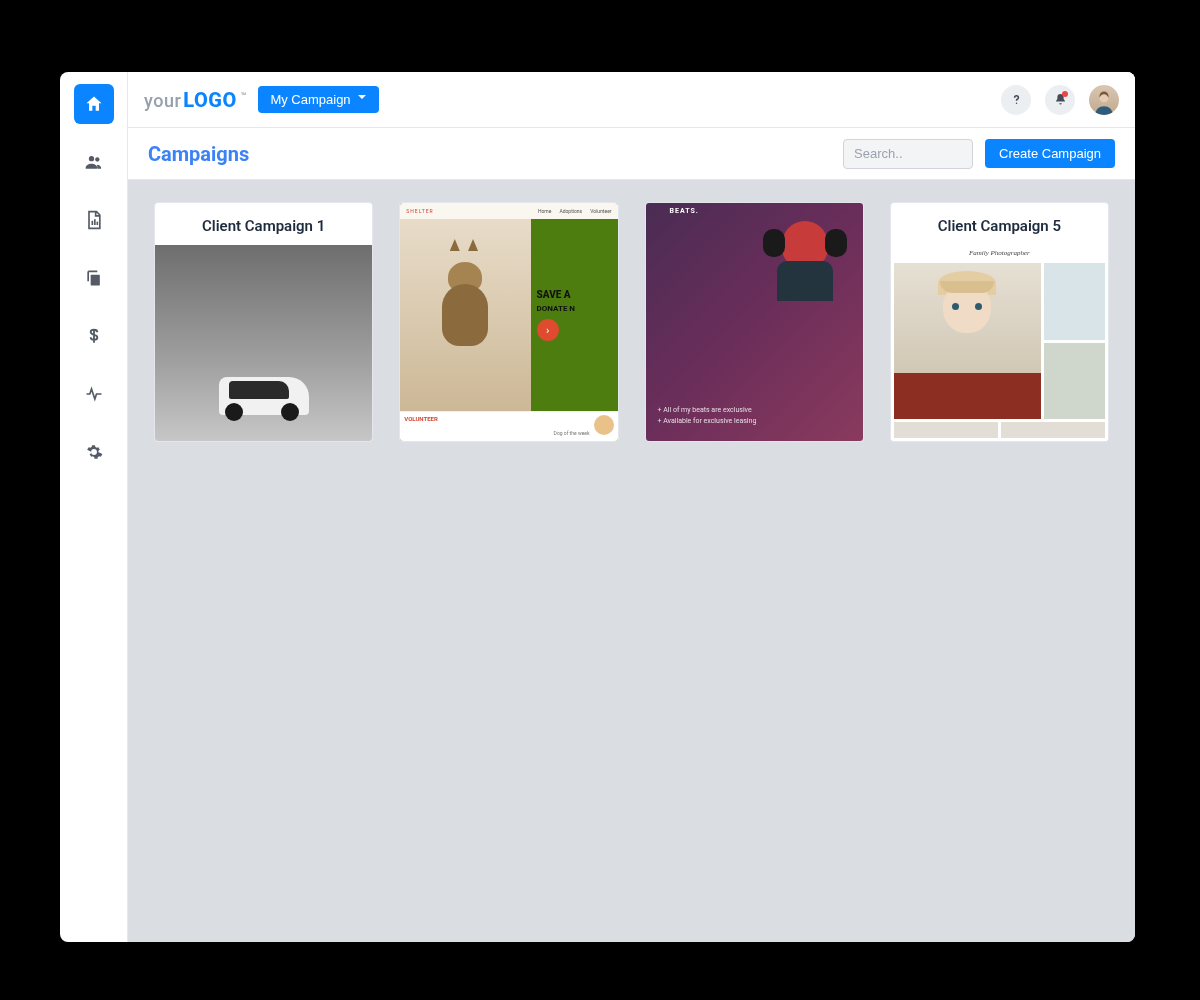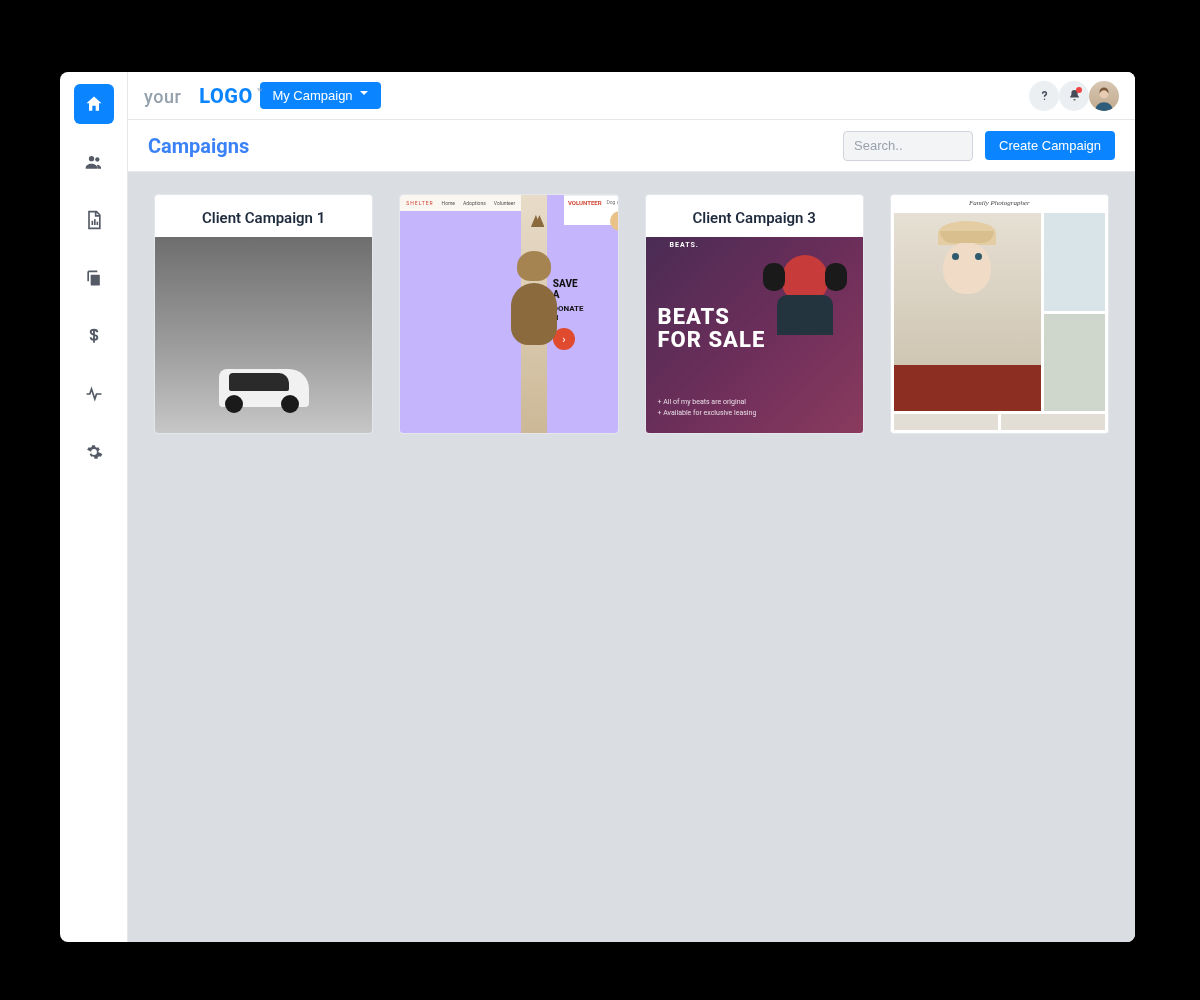--- a/index.html
+++ b/index.html
@@ -43,30 +43,31 @@
     cursor: pointer;
   }
   .sidebar-item.active {
     background: #0a85ff;
     color: #fff;
   }
   .sidebar-item svg { width: 20px; height: 20px; }
   
   .main-col { flex: 1; display: flex; flex-direction: column; background:#dadde2; }
   .topbar {
-    height: 48px;
+    height: 56px;
     background: #fff;
     display: flex;
     align-items: center;
     padding: 0 16px;
+    gap: 14px;
     border-bottom: 1px solid #e5e7eb;
   }
   .brand { display:flex; align-items:baseline; gap:2px; font-weight:600; }
   .brand .y { color:#94a0ad; font-size:18px; letter-spacing:0.5px; font-weight:500;}
-  .brand .l { color:#0a85ff; font-size:20px; font-weight:800; letter-spacing:0.5px;margin-left:16px;}
+  .brand .l { color:#0a85ff; font-size:20px; font-weight:800; letter-spacing:0.5px;}
   .brand .tm { color:#94a0ad; font-size:9px; position:relative; top:-8px; left:2px;}
   .dropdown-btn {
     background:#0a85ff; color:#fff; border:none; border-radius:4px;
     padding:6px 12px; font-size:13px; font-weight:500; display:flex; gap:6px; cursor:pointer;
   }
   .dropdown-btn svg { width:10px; height:10px; }
   .topbar-spacer { flex:1; }
   .circle-btn {
     width:30px; height:30px; border-radius:50%; background:#eceff2; display:flex;
     align-items:center; justify-content:center; color:#444c58; cursor:pointer; position:relative;
@@ -112,21 +113,21 @@
   .thumb1 { background:linear-gradient(#6e6e6e,#a0a0a0 60%,#c7c7c7); position:relative; }
   .thumb1 .txt { position:absolute; top:22px; left:0; right:0; text-align:center; color:#fff; letter-spacing:2px; font-size:10px; line-height:1.6; font-weight:500;}
   .thumb1 .txt .big { font-size:11px; }
   .thumb1 .sub { font-size:6px; letter-spacing:0.5px; display:block; margin-top:6px; color:#d3d3d3;}
   .thumb1 .car { position:absolute; bottom:16px; left:50%; transform:translateX(-50%); width:110px; height:56px; }
   .thumb1 .car .body { position:absolute; bottom:10px; left:10px; width:90px; height:38px; background:#f1f1f1; border-radius:8px 20px 4px 4px; }
   .thumb1 .car .win { position:absolute; bottom:26px; left:20px; width:60px; height:18px; background:#2a2a2a; border-radius:4px 10px 2px 2px;}
   .thumb1 .car .w { position:absolute; bottom:4px; width:18px; height:18px; background:#1a1a1a; border-radius:50%; }
   .thumb1 .car .w1 { left:16px; } .thumb1 .car .w2 { left:72px; }
 
-  .thumb2 { background:#c4b5fd; display:flex; flex-direction:row; }
+  .thumb2 { background:#4d7c0f; display:flex; flex-direction:column; }
   .thumb2 .nav { height:16px; background:#faf6f0; display:flex; justify-content:flex-end; align-items:center; gap:8px; padding:0 6px; font-size:5px; color:#555;}
   .thumb2 .nav span:first-child { margin-right:auto; color:#d34836; font-size:5px; text-transform:uppercase; letter-spacing:1px;}
   .thumb2 .mid { flex:1; display:flex; }
   .thumb2 .cat { width:60%; background:linear-gradient(#e8dcc9,#ccb896); position:relative; }
   .thumb2 .cat::after{ content:""; position:absolute; left:50%; top:50%; transform:translate(-50%,-50%); width:46px; height:62px; background:#8b6a3d; border-radius:24px 24px 18px 18px; }
   .thumb2 .cat::before{ content:""; position:absolute; left:50%; top:30%; transform:translate(-50%,-50%); width:34px; height:30px; background:#a58452; border-radius:50% 50% 40% 40%; }
   .thumb2 .ear { position:absolute; top:20px; width:10px; height:12px; background:#8b6a3d; }
   .thumb2 .ear.l { left:38%; clip-path:polygon(0 100%,50% 0,100% 100%);} .thumb2 .ear.r { left:52%; clip-path:polygon(0 100%,50% 0,100% 100%);}
   .thumb2 .right { width:40%; padding:6px; display:flex; flex-direction:column; justify-content:center; gap:4px; }
   .thumb2 .right .h { font-size:10px; font-weight:800; color:#111; line-height:1.1;}
@@ -301,42 +302,38 @@
               </div>
             </div>
             <div class="bot">
               <div><span class="v">VOLUNTEER</span></div>
               <div class="dogwrap"><span>Dog of the week</span><span class="dog"></span></div>
             </div>
           </div>
         </div>
 
         <div class="card">
-          <div class="card-title">Client Campaign 3</div>
           <div class="card-thumb thumb3">
             <div class="tag">BEATS.</div>
             <div class="person">
                 <div class="cup l"></div>
                 <div class="cup r"></div>
                 <div class="head"></div>
                 <div class="body"></div>
               </div>
-            <div class="bigtxt">
-              <span>BEATS</span><br>
-              <span>FOR SALE</span>
-            </div>
             <div class="lines">
-              <div>All of my beats are original</div>
+              <div>All of my beats are exclusive</div>
               <div>Available for exclusive leasing</div>
             </div>
           </div>
         </div>
 
 
         <div class="card">
+          <div class="card-title">Client Campaign 5</div>
           <div class="card-thumb thumb5">
             <div class="hdr">Family Photographer</div>
             <div class="row">
               <div class="big">
                 <div class="hair"></div>
                   <div class="face"></div>
                   <div class="fringe"></div>
                 <div class="eyes">
                     <span></span>
                     <span></span>

